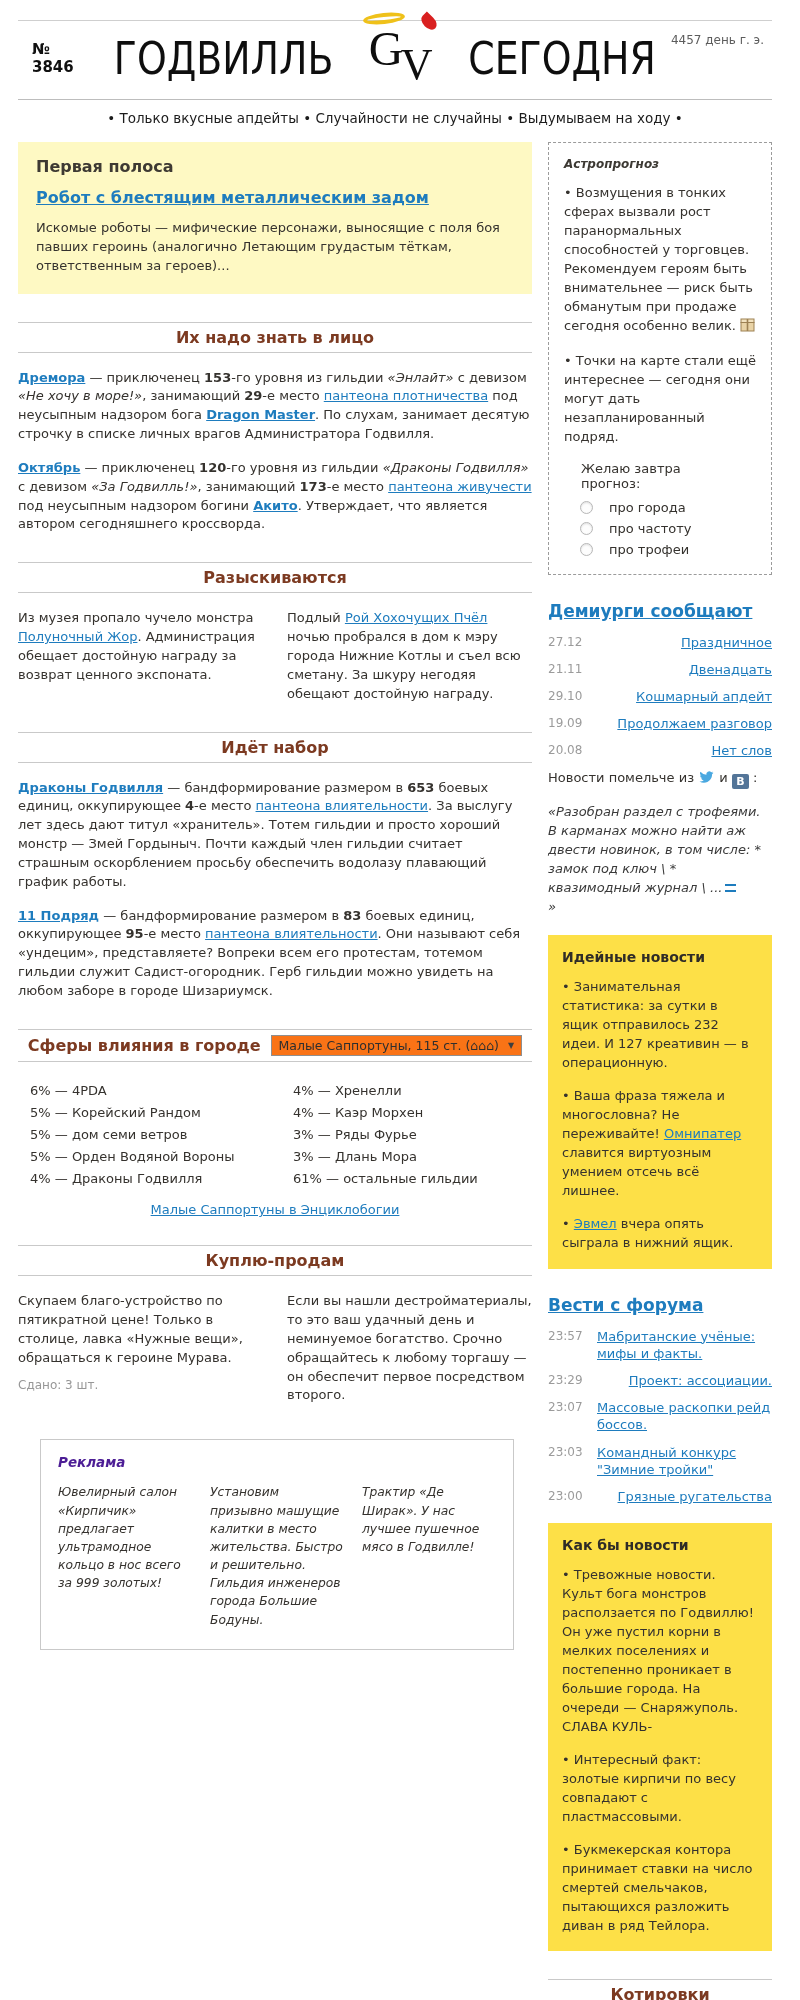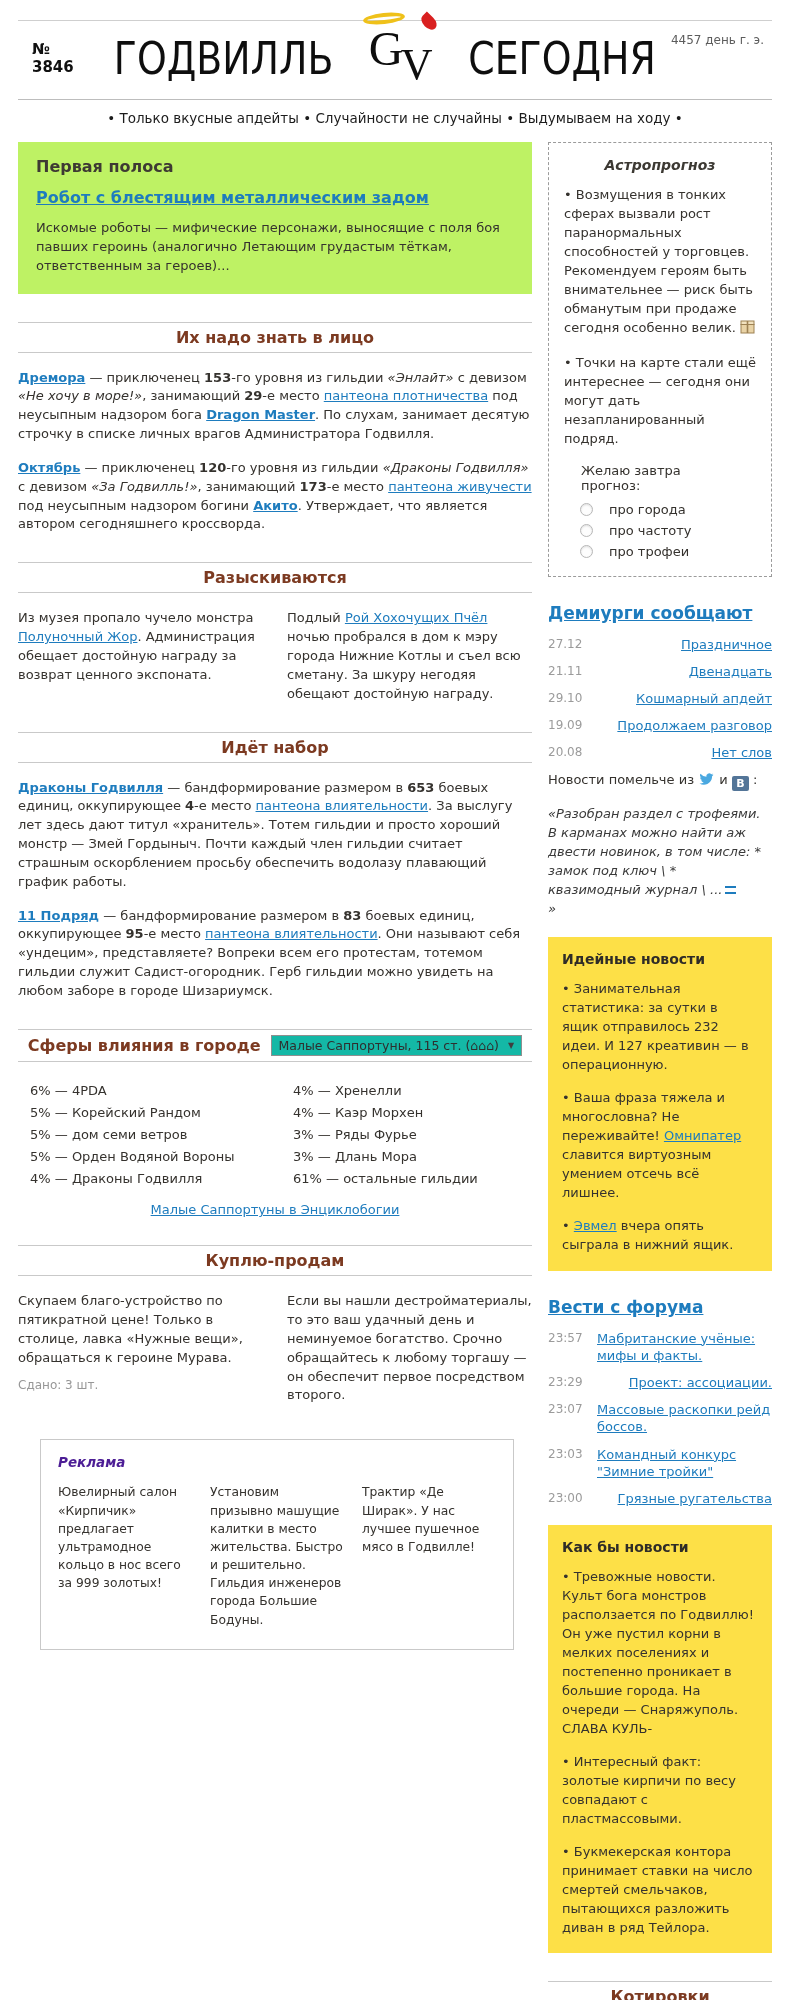--- a/index.html
+++ b/index.html
@@ -28,49 +28,49 @@
   .gv .flame { position:absolute; left:60px; top:-16px; width:12px; height:18px;
     background:#d92020; border-radius:50% 0 50% 50%; transform:rotate(-45deg); }
   .tagline { text-align:center; margin:10px 0 2px; font-size:13.5px; color:#1c1c1c; }
 
   
   .cols { display:flex; gap:16px; }
   .main { width:514px; }
   .side { width:224px; }
 
   
-  .front-box { background:#bef264; padding:15px 18px 18px; margin-top:14px; }
+  .front-box { background:#fef9c3; padding:15px 18px 18px; margin-top:14px; }
   .front-h { font-size:16px; font-weight:bold; color:#3e3a33; margin:0 0 12px; }
   .front-link { font-size:16px; }
   .front-box p { margin:12px 0 0; line-height:1.45; }
 
   .sec-h { display:flex; justify-content:center; align-items:center; gap:10px;
     border-top:1px solid #c9c9c9; border-bottom:1px solid #c9c9c9;
     padding:5px 0; margin:28px 0 16px; font-size:16px; font-weight:bold; color:#7c3a21; }
   .para { margin:0 0 15px; line-height:1.45; }
   .two-col { display:flex; gap:24px; margin-bottom:4px; }
   .two-col > div { flex:1; line-height:1.45; }
   .note { color:#979797; font-size:12px; margin-top:9px; }
 
   .select-box { display:inline-flex; align-items:center; gap:9px; border:1px solid #8f8f8f;
-    background:#14b8a6; padding:2px 7px; font-size:12.5px; font-weight:normal; color:#2e2e2e; cursor:pointer; }
+    background:#f97316; padding:2px 7px; font-size:12.5px; font-weight:normal; color:#2e2e2e; cursor:pointer; }
   .caret { font-size:8px; color:#3f3f3f; }
   .inf-cols { display:flex; gap:36px; padding:2px 12px; }
   .inf-col { flex:1; }
   .inf-item { line-height:1.7; }
   .inf-link-row { text-align:center; margin:10px 0 0; }
 
   .ads-box { border:1px solid #c9c9c9; margin:34px 18px 0 22px; padding:14px 17px 20px; }
   .ads-h { font-style:italic; font-weight:bold; font-size:13.5px; margin-bottom:13px; color:#4c1d95; }
-  .ads-cols { display:flex; gap:18px; font-size:12.3px; }
+  .ads-cols { display:flex; gap:18px; font-size:12.3px;font-style:italic; }
   .ads-cols > div { flex:1; line-height:1.48; }
 
   
   .astro-box { border:1px dashed #9b9b9b; padding:14px 15px 14px; margin-top:14px; }
-  .astro-h { font-style:italic; font-weight:bold; font-size:14px; margin:0 0 13px; color:#3c3933;text-align:center; }
+  .astro-h { font-style:italic; font-weight:bold; font-size:12px; margin:0 0 13px; color:#3c3933; }
   .side p { margin:0 0 14px; line-height:1.46; }
   .poll-label { margin:14px 17px 6px; }
   .poll-opt { display:flex; align-items:center; gap:16px; padding:3px 0 3px 16px; cursor:pointer; }
   .radio { width:13px; height:13px; border:1px solid #b7b7b7; border-radius:50%;
     background:#fdfdfd; box-shadow:inset 0 1px 2px rgba(0,0,0,.12); flex:none; }
   .side-h { margin:26px 0 13px; }
   .side-h a { font-size:17px; font-weight:bold; }
   .feed-item { display:flex; gap:9px; margin-bottom:10px; line-height:1.32;justify-content:space-between; }
   .feed-time { color:#9b9b9b; font-size:12px; flex:none; width:40px; padding-top:1px; }
   .micro-lead { margin:16px 0 6px; line-height:1.55; }

